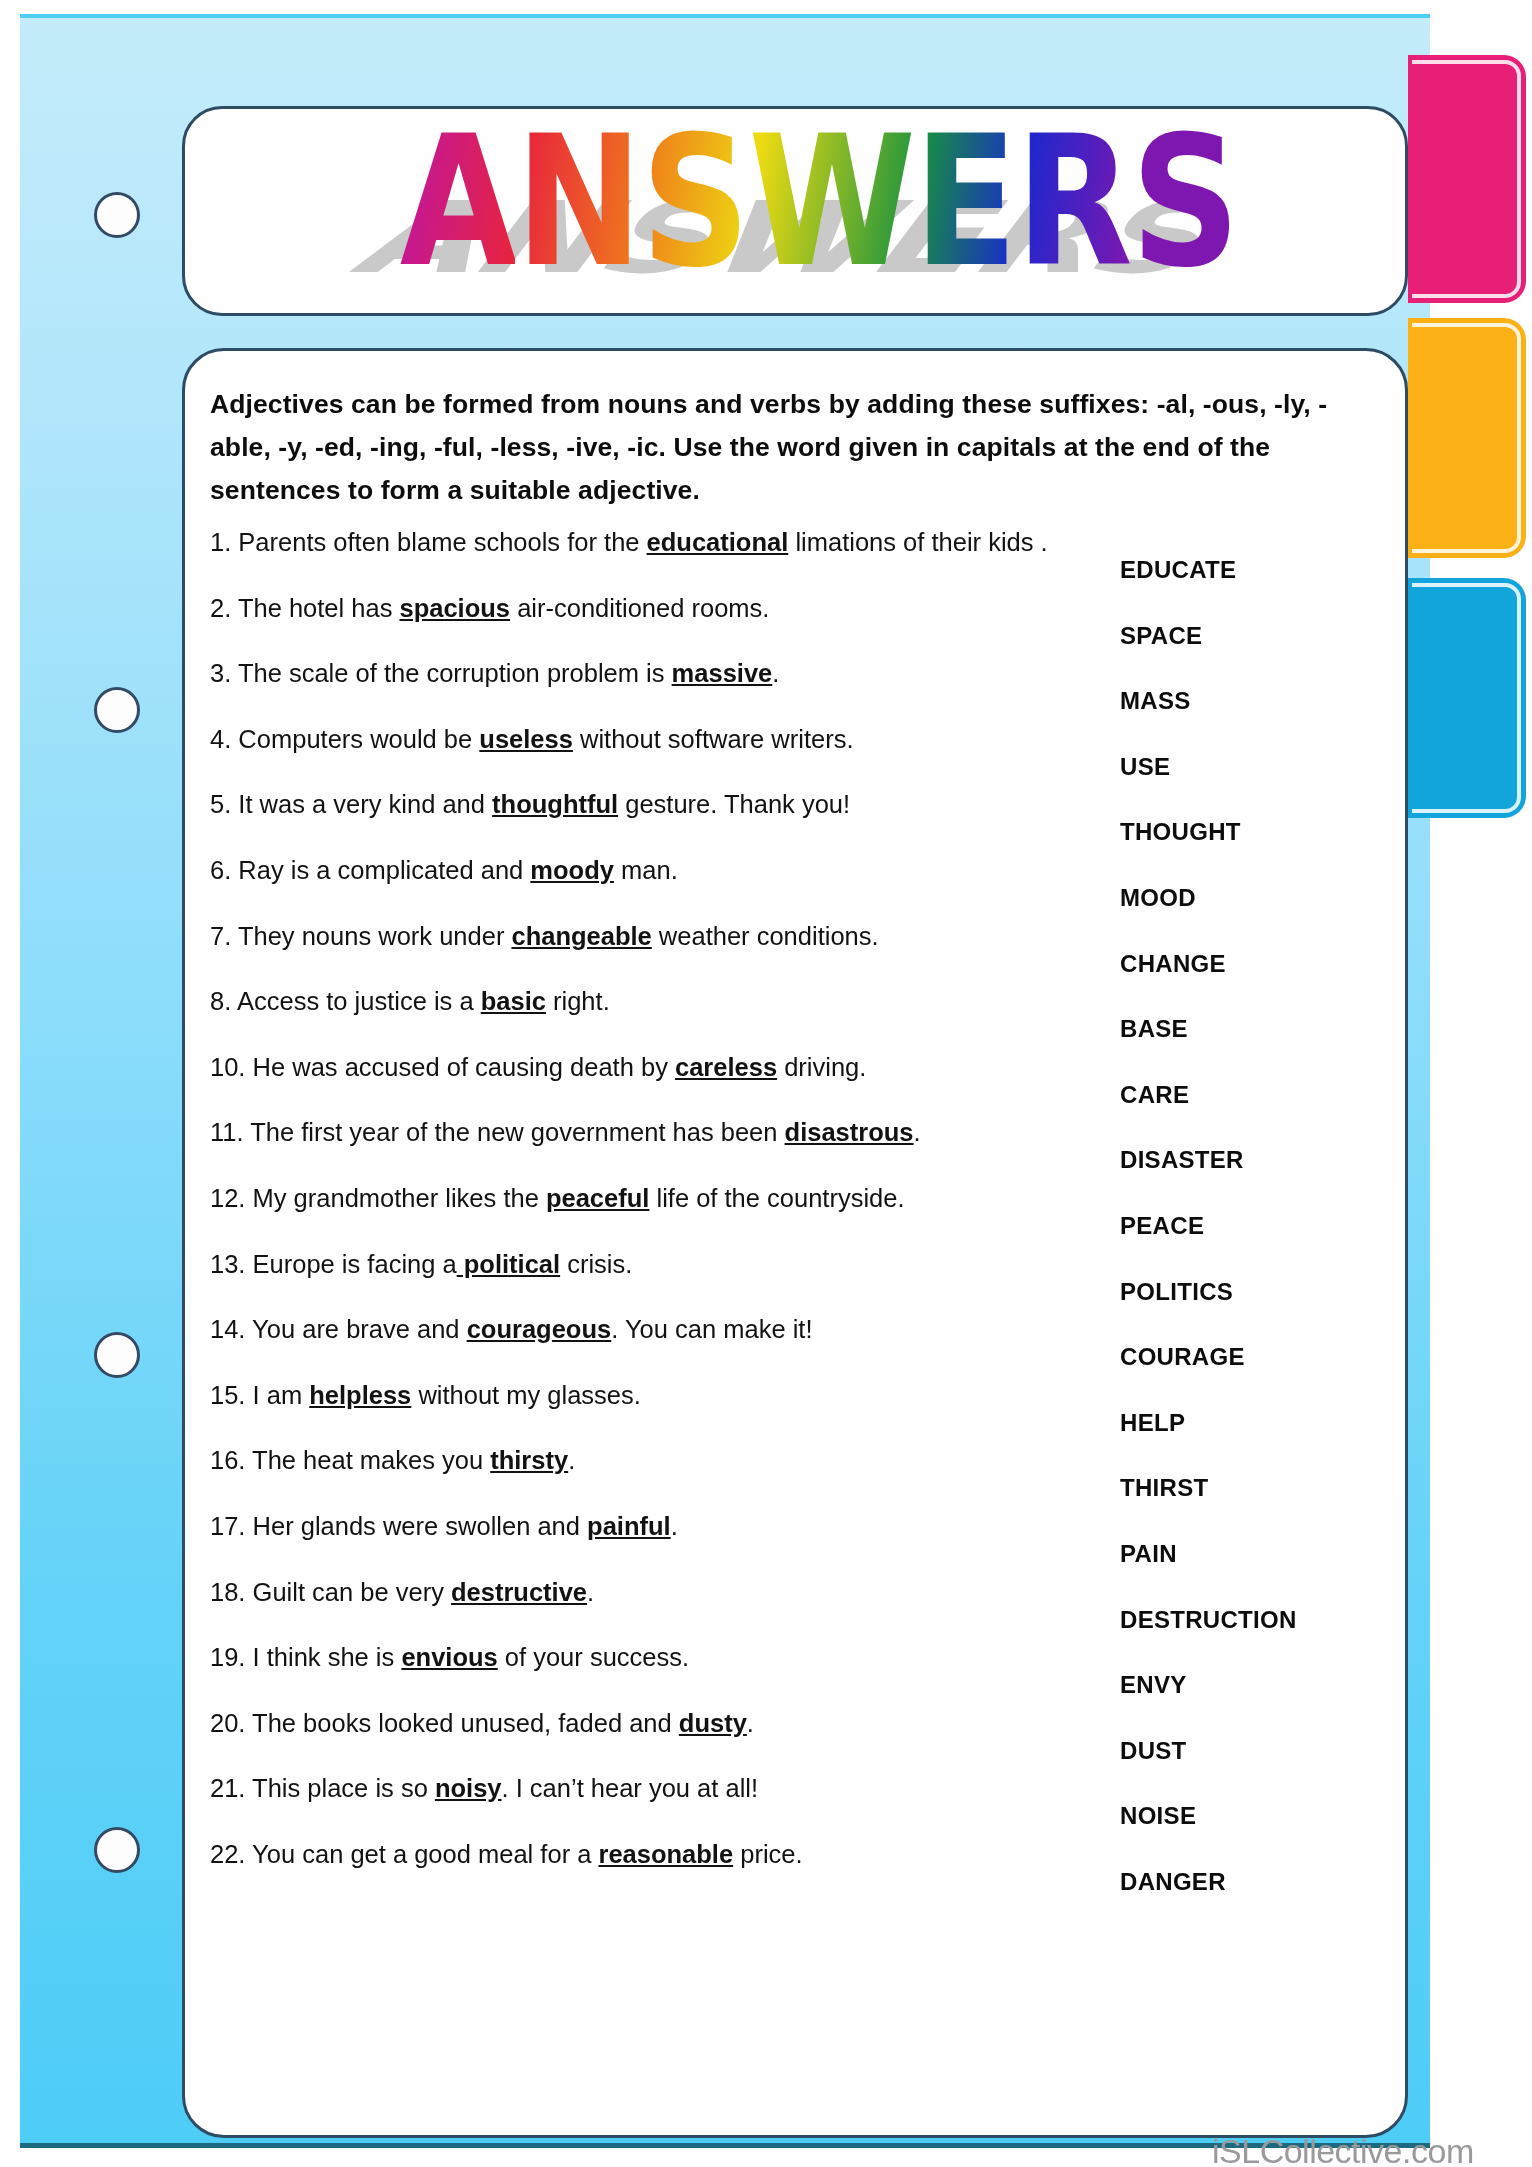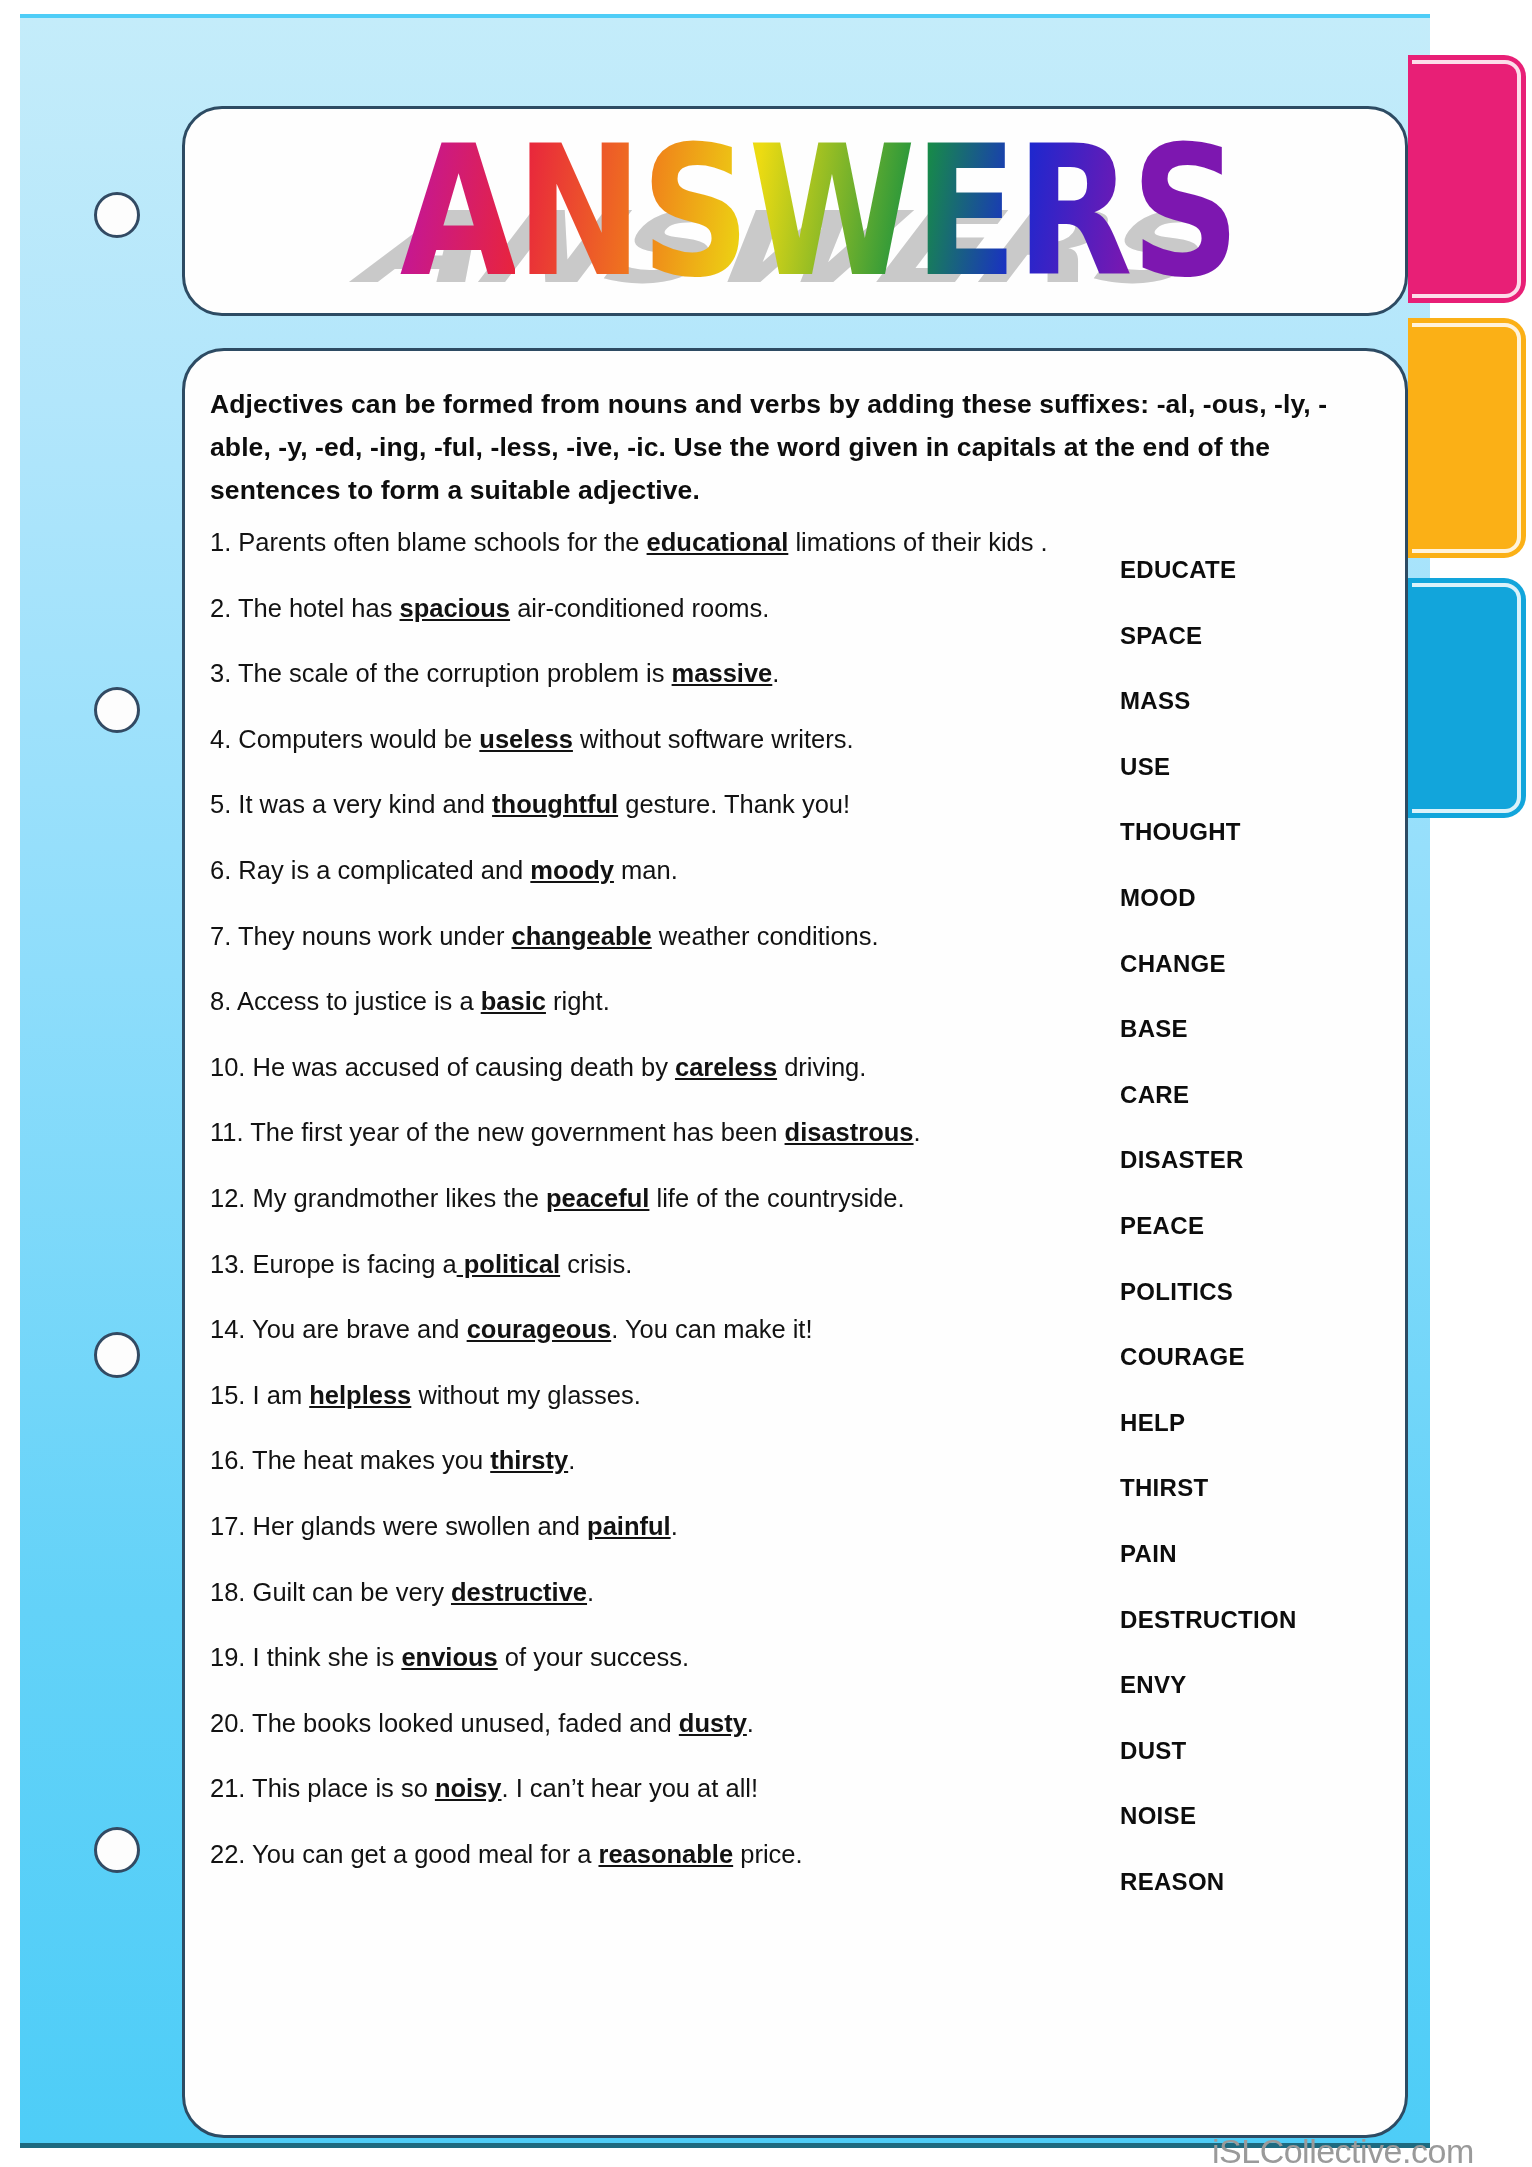--- a/index.html
+++ b/index.html
@@ -34,21 +34,21 @@
   .hole{position:absolute;width:46px;height:46px;border-radius:50%;
         background:#fdfdfd;border:3px solid #324a63;box-sizing:border-box;}
 
   
   .card{position:absolute;background:#fefefe;border:3px solid #2d4b63;
         box-sizing:border-box;}
   #title-card{left:162px;top:88px;width:1226px;height:210px;border-radius:40px;}
   #body-card{left:162px;top:330px;width:1226px;height:1790px;border-radius:42px;}
 
   
-  #answers-wrap{position:absolute;left:0;right:0;top:14px;height:180px;
+  #answers-wrap{position:absolute;left:0;right:0;top:4px;height:180px;
      display:flex;align-items:center;justify-content:center;margin-left:48px;}
   #answers{
      font-family:"DejaVu Sans", sans-serif;
      font-weight:bold;font-size:152px;letter-spacing:-2px;line-height:1;
      position:relative;white-space:nowrap;
      transform:scaleY(1.18);
   }
   #answers .shadow{
      position:absolute;left:-26px;top:30px;color:#c9c9c9;z-index:0;
      transform:skewX(-42deg) scaleY(.55);
@@ -185,21 +185,21 @@
       <div class="row">
         <div class="sentence"><span>20. </span><span>The books looked unused, faded and </span><u>dusty</u><span>.</span></div>
         <div class="cue">DUST</div>
       </div>
       <div class="row">
         <div class="sentence"><span>21. </span><span>This place is so </span><u>noisy</u><span>. I can’t hear you at all!</span></div>
         <div class="cue">NOISE</div>
       </div>
       <div class="row">
         <div class="sentence"><span>22. </span><span>You can get a good meal for a </span><u>reasonable</u><span> price.</span></div>
-        <div class="cue">REASON</div>
+        <div class="cue">DANGER</div>
       </div>
     </div>
 
 </div>
 
 <div class="tab" id="tab-pink">
   <div class="inner"></div>
 </div>
 <div class="tab" id="tab-orange">
   <div class="inner"></div>

